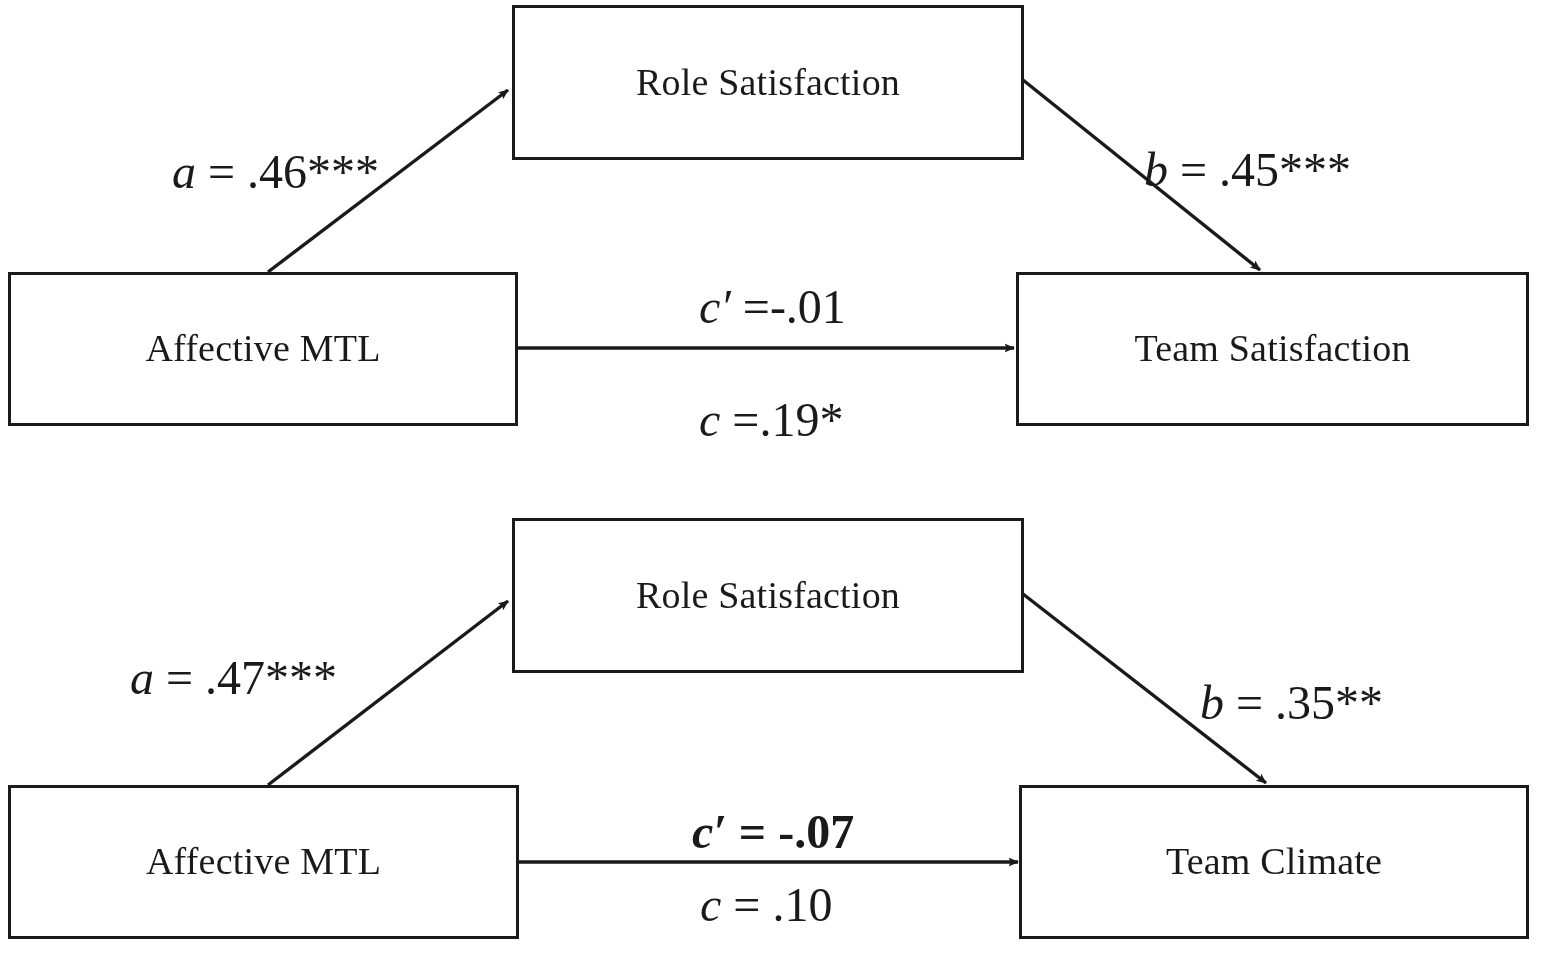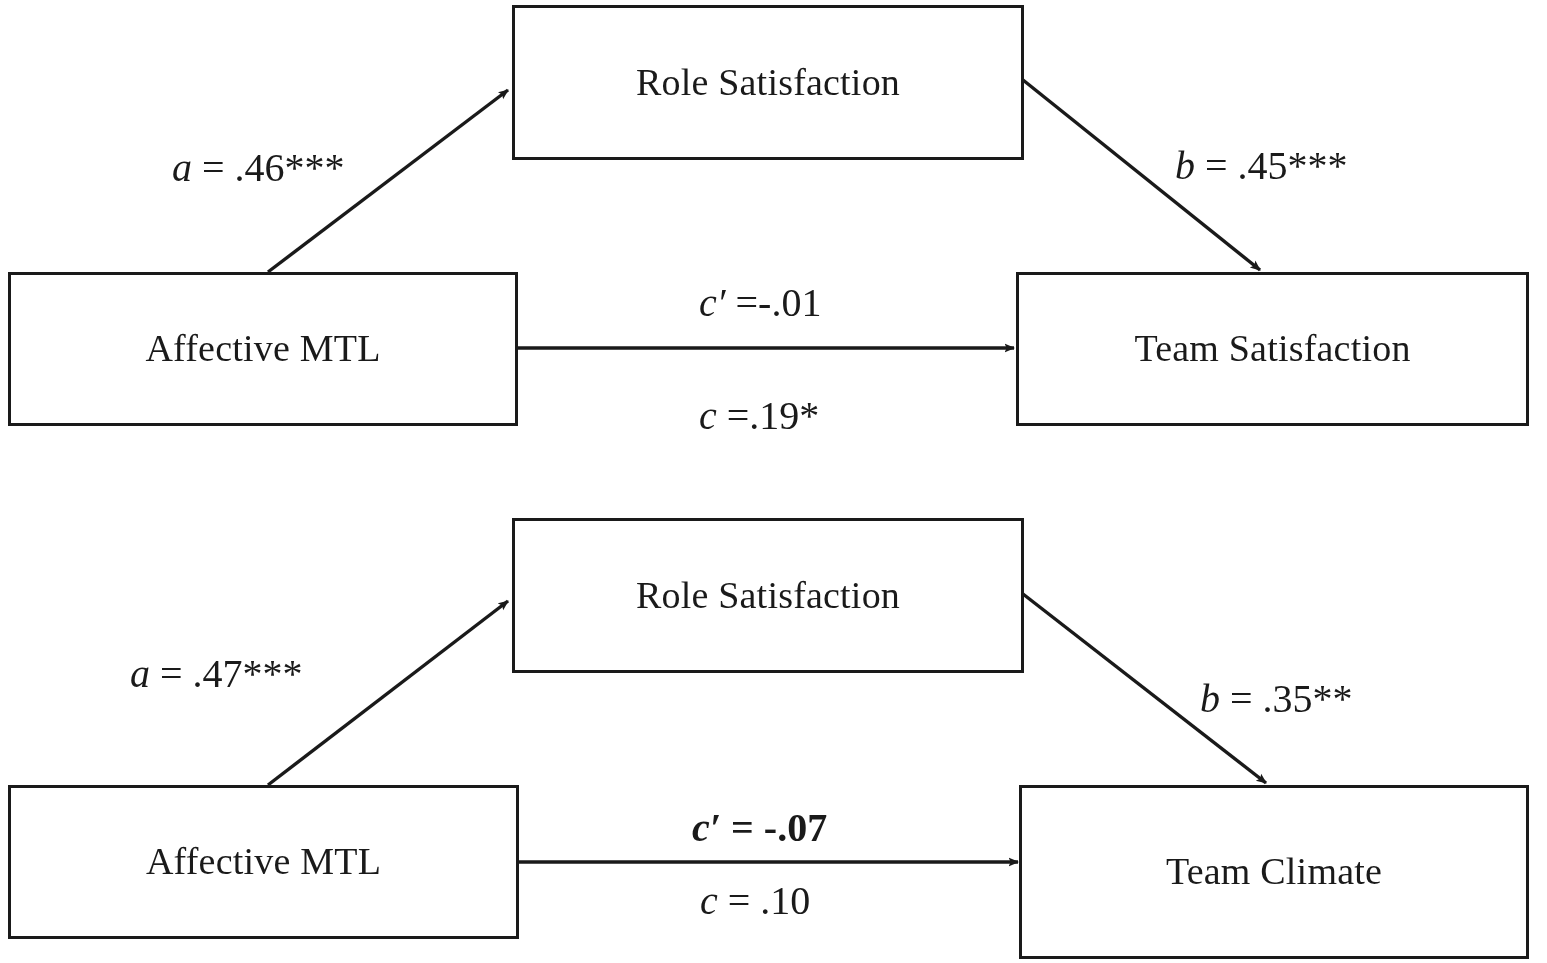--- a/index.html
+++ b/index.html
@@ -38,21 +38,21 @@
   }
   .node-label {
     font-size: 38px;
     line-height: 1.1;
     letter-spacing: 0.2px;
     color: #1a1a1a;
     white-space: nowrap;
   }
   .path-label {
     position: absolute;
-    font-size: 40px;
+    font-size: 48px;
     line-height: 1.05;
     color: #1a1a1a;
     white-space: nowrap;
   }
   .path-label i {
     font-style: italic;
   }
 </style>
 </head>
 <body>
@@ -88,41 +88,41 @@
   </div>
 
   <div class="node-box" style="left:1016px; top:272px; width:513px; height:154px;">
     <span class="node-label">Team Satisfaction</span>
   </div>
 
   <div class="path-label" style="left:172px; top:147px;">
     <span><i>a</i> = .46***</span>
   </div>
 
-  <div class="path-label" style="left:1175px; top:145px;">
+  <div class="path-label" style="left:1144px; top:145px;">
     <span><i>b</i> = .45***</span>
   </div>
 
   <div class="path-label" style="left:699px; top:282px;">
     <span><i>c′</i> =-.01</span>
   </div>
 
   <div class="path-label" style="left:699px; top:355px;margin-top:40px;">
     <span><i>c</i> =.19*</span>
   </div>
 
   <div class="node-box" style="left:512px; top:518px; width:512px; height:155px;">
     <span class="node-label">Role Satisfaction</span>
   </div>
 
   <div class="node-box" style="left:8px; top:785px; width:511px; height:154px;">
     <span class="node-label">Affective MTL</span>
   </div>
 
-  <div class="node-box" style="left:1019px; top:785px; width:510px; height:174px;">
+  <div class="node-box" style="left:1019px; top:785px; width:510px; height:154px;">
     <span class="node-label">Team Climate</span>
   </div>
 
   <div class="path-label" style="left:130px; top:653px;">
     <span><i>a</i> = .47***</span>
   </div>
 
   <div class="path-label" style="left:1200px; top:678px;">
     <span><i>b</i> = .35**</span>
   </div>

